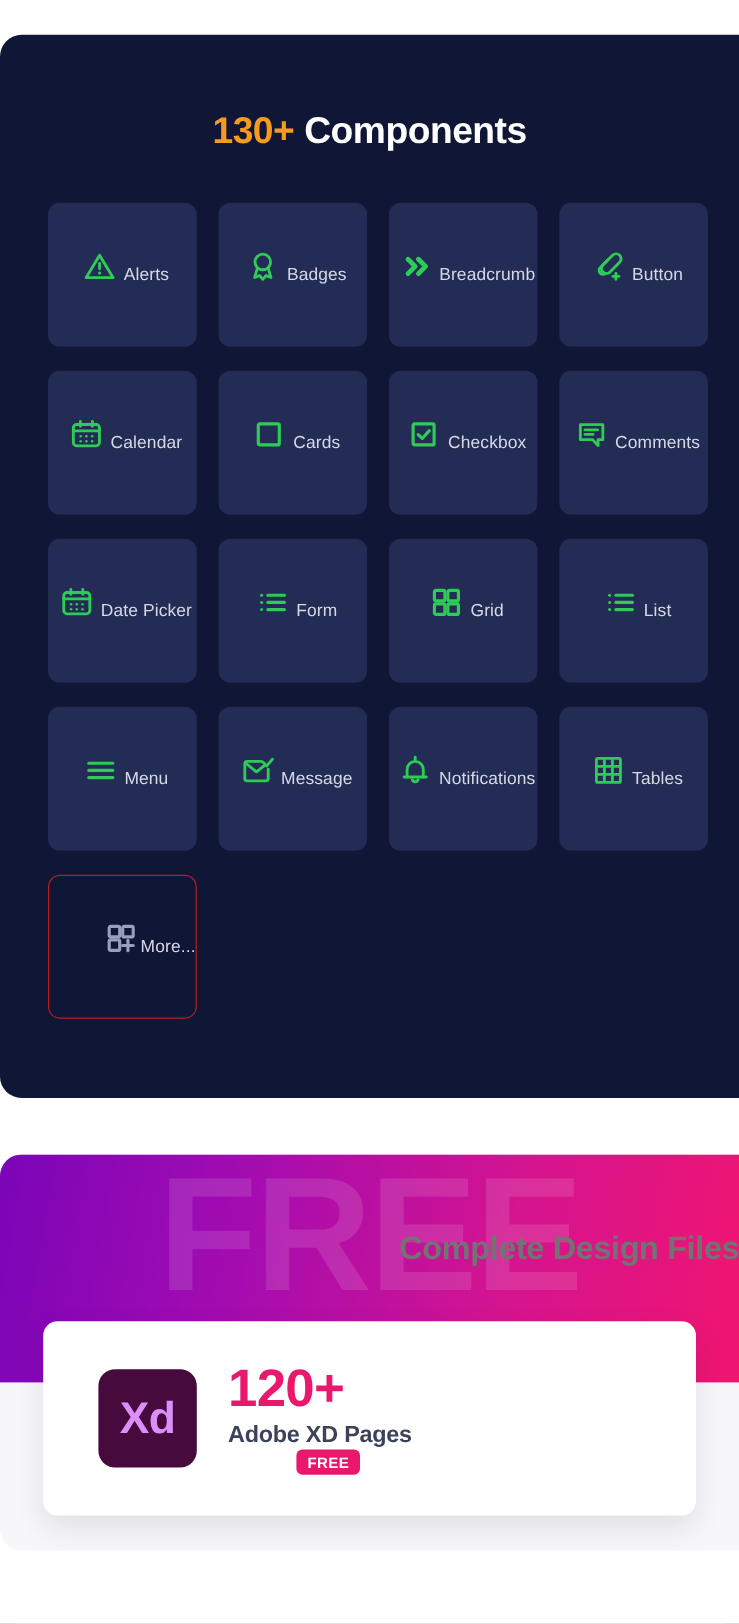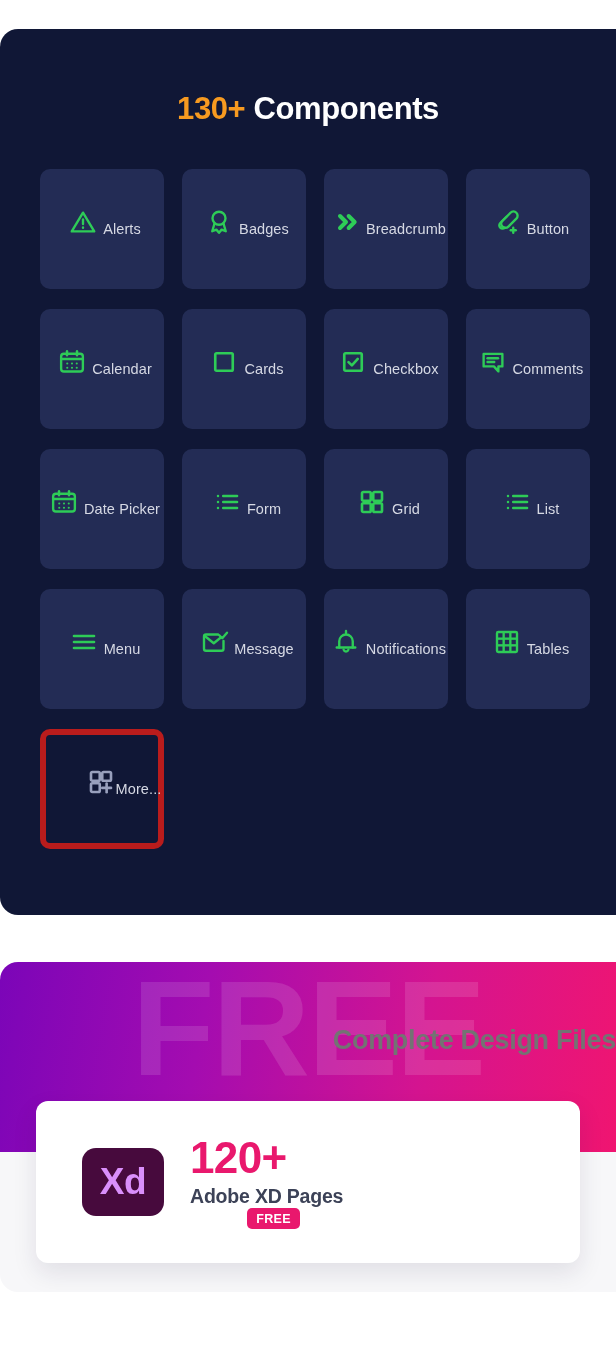--- a/index.html
+++ b/index.html
@@ -43,21 +43,21 @@
     background:#232c55;
     border-radius:10px;
     display:flex;
     flex-direction:row;
     align-items:center;
     justify-content:center;
     border:1px solid transparent;
   }
   .tile.more{
     background:transparent;
-    border:6px solid #b91c1c;
+    border:1px solid #b91c1c;
     padding-left:43px;
   }
   .tile .ico{
     height:40px; width:40px;
     display:flex; align-items:center; justify-content:center;
     margin-bottom:14px;
   }
   .tile .ico svg{ display:block; }
   .tile .lbl{
     font-size:14.5px;
@@ -103,21 +103,21 @@
     left:36px; top:139px;
     width:544px; height:162px;
     background:#ffffff;
     border-radius:12px;
     box-shadow:0 10px 24px rgba(30,20,60,0.10);
     display:flex;
     align-items:center;
     padding-left:46px;
   }
   .xd-logo{
-    width:82px; height:68px;
+    width:82px; height:82px;
     background:#470a3d;
     border-radius:14px;
     display:flex; align-items:center; justify-content:center;
     flex:0 0 auto;
   }
   .xd-logo span{
     font-size:37px; font-weight:bold;
     color:#da8ffb;
     letter-spacing:-0.5px;
   }

